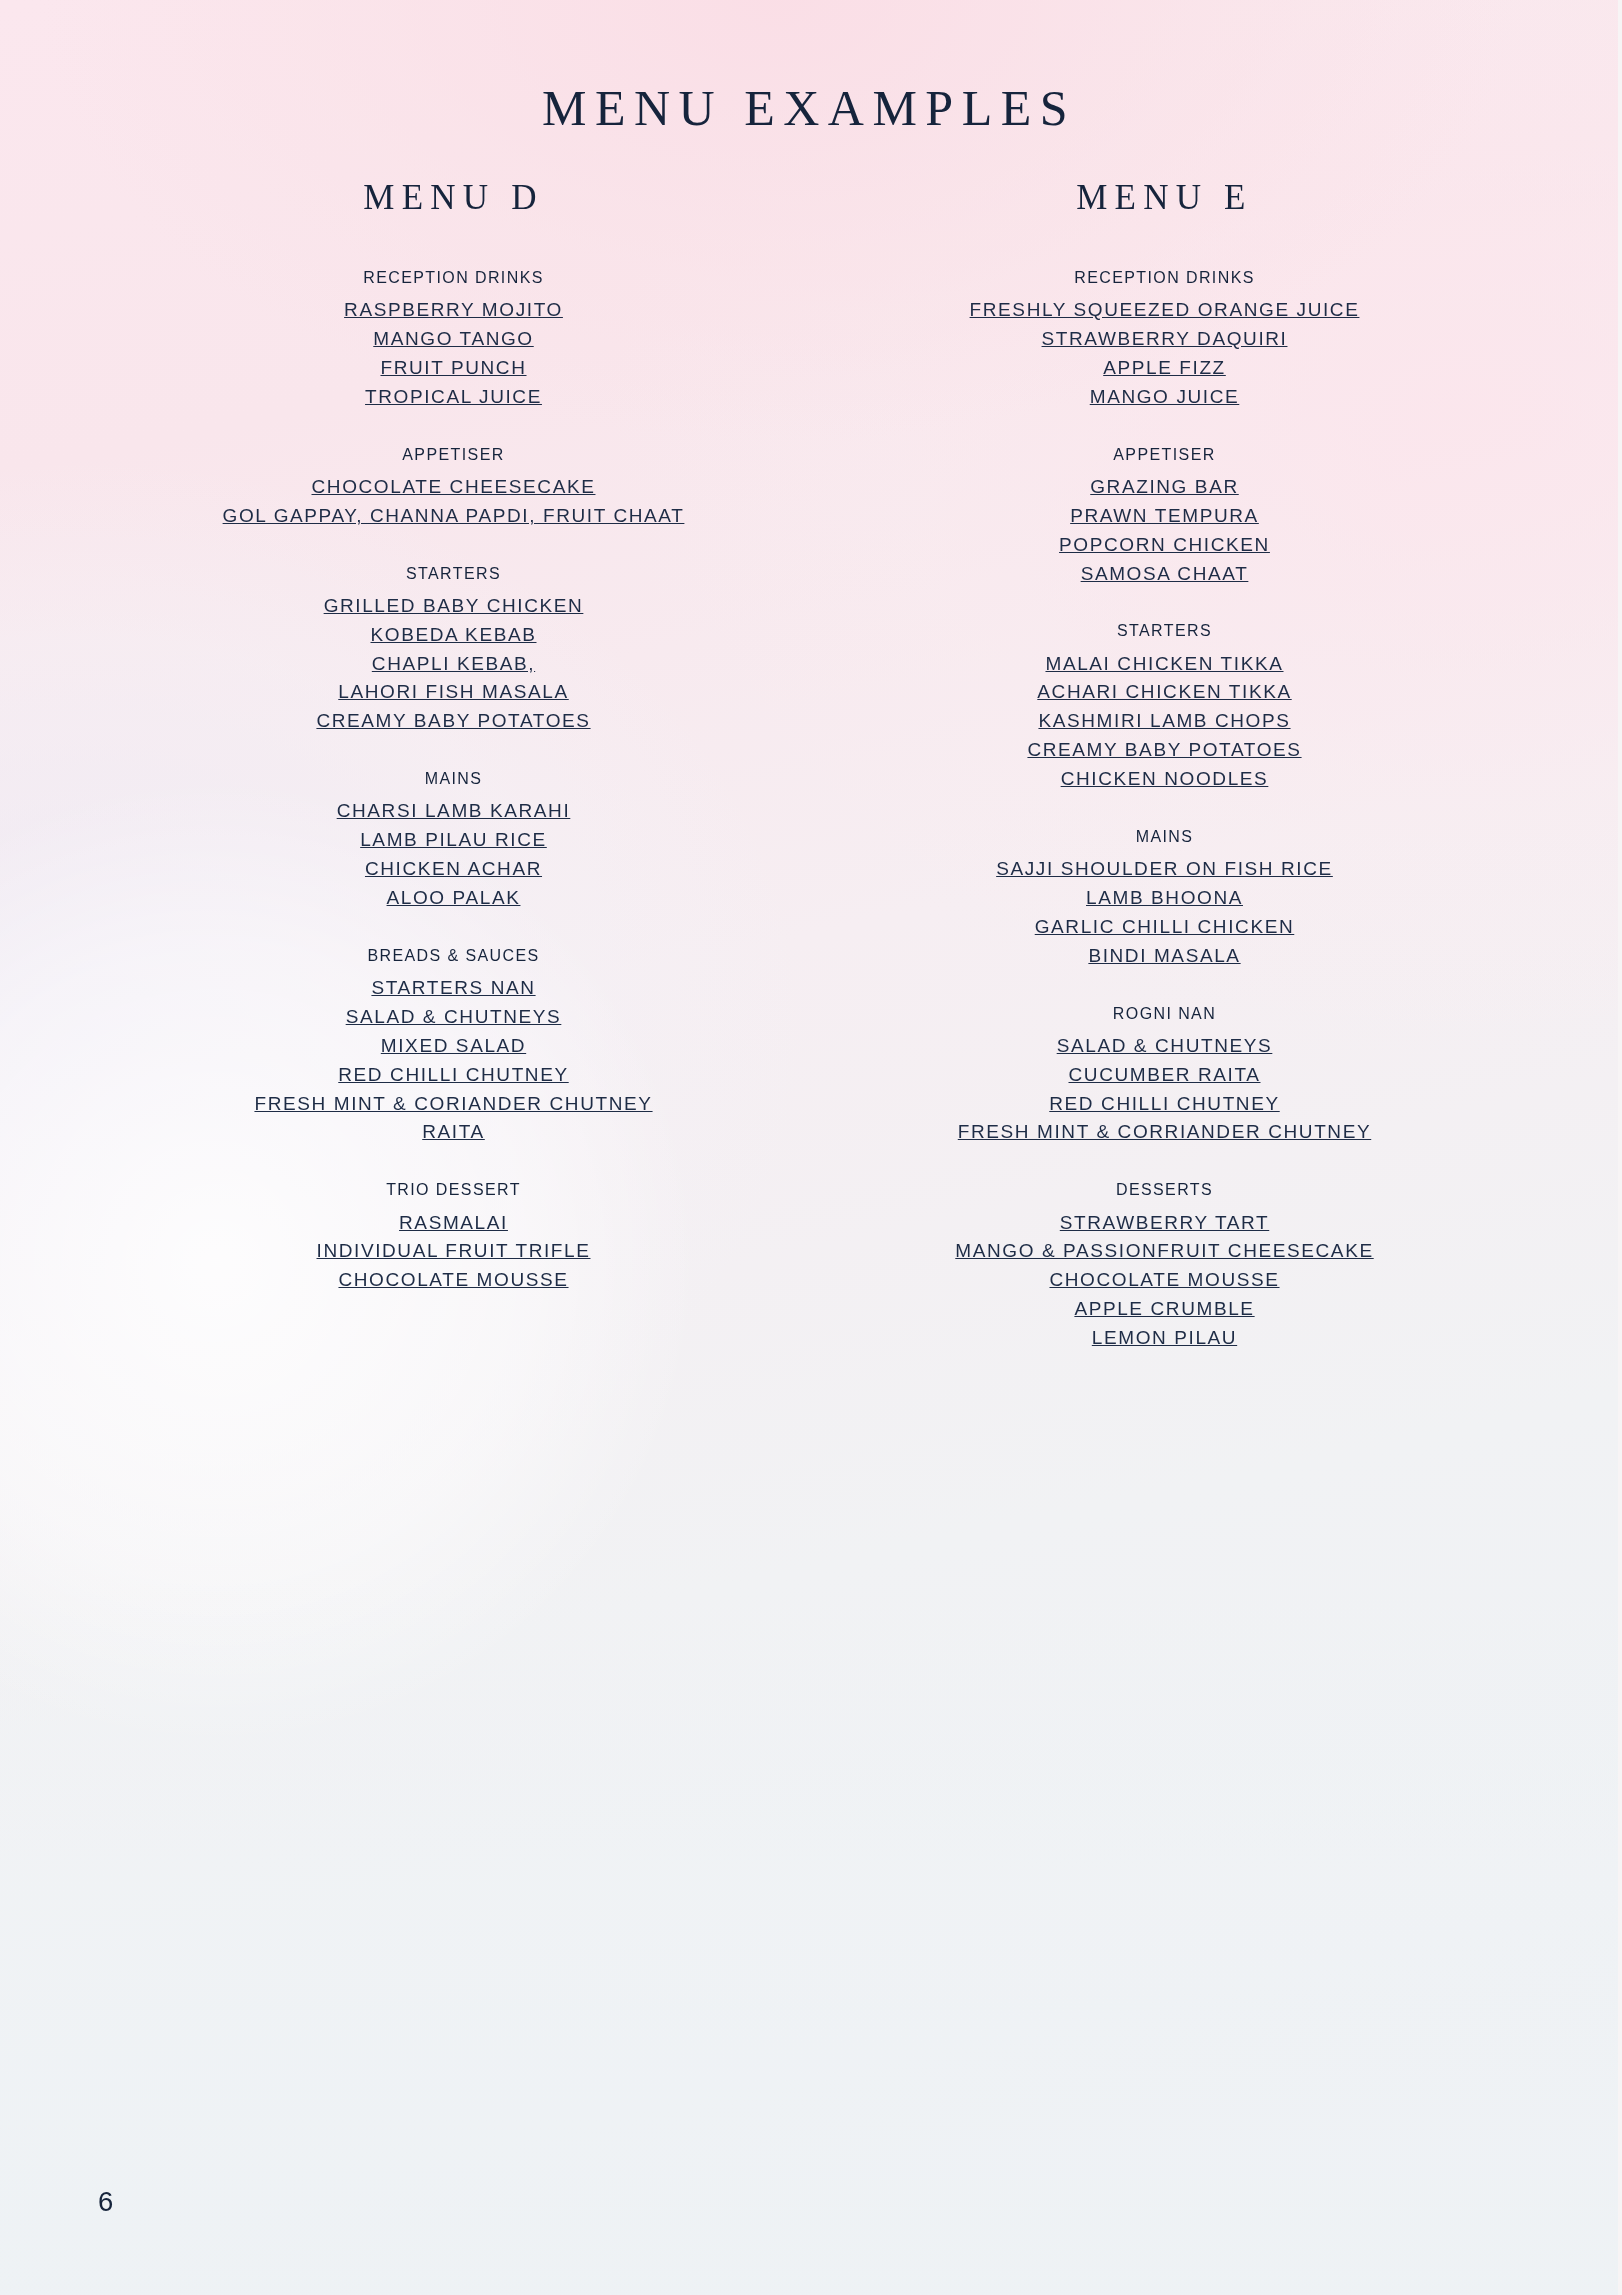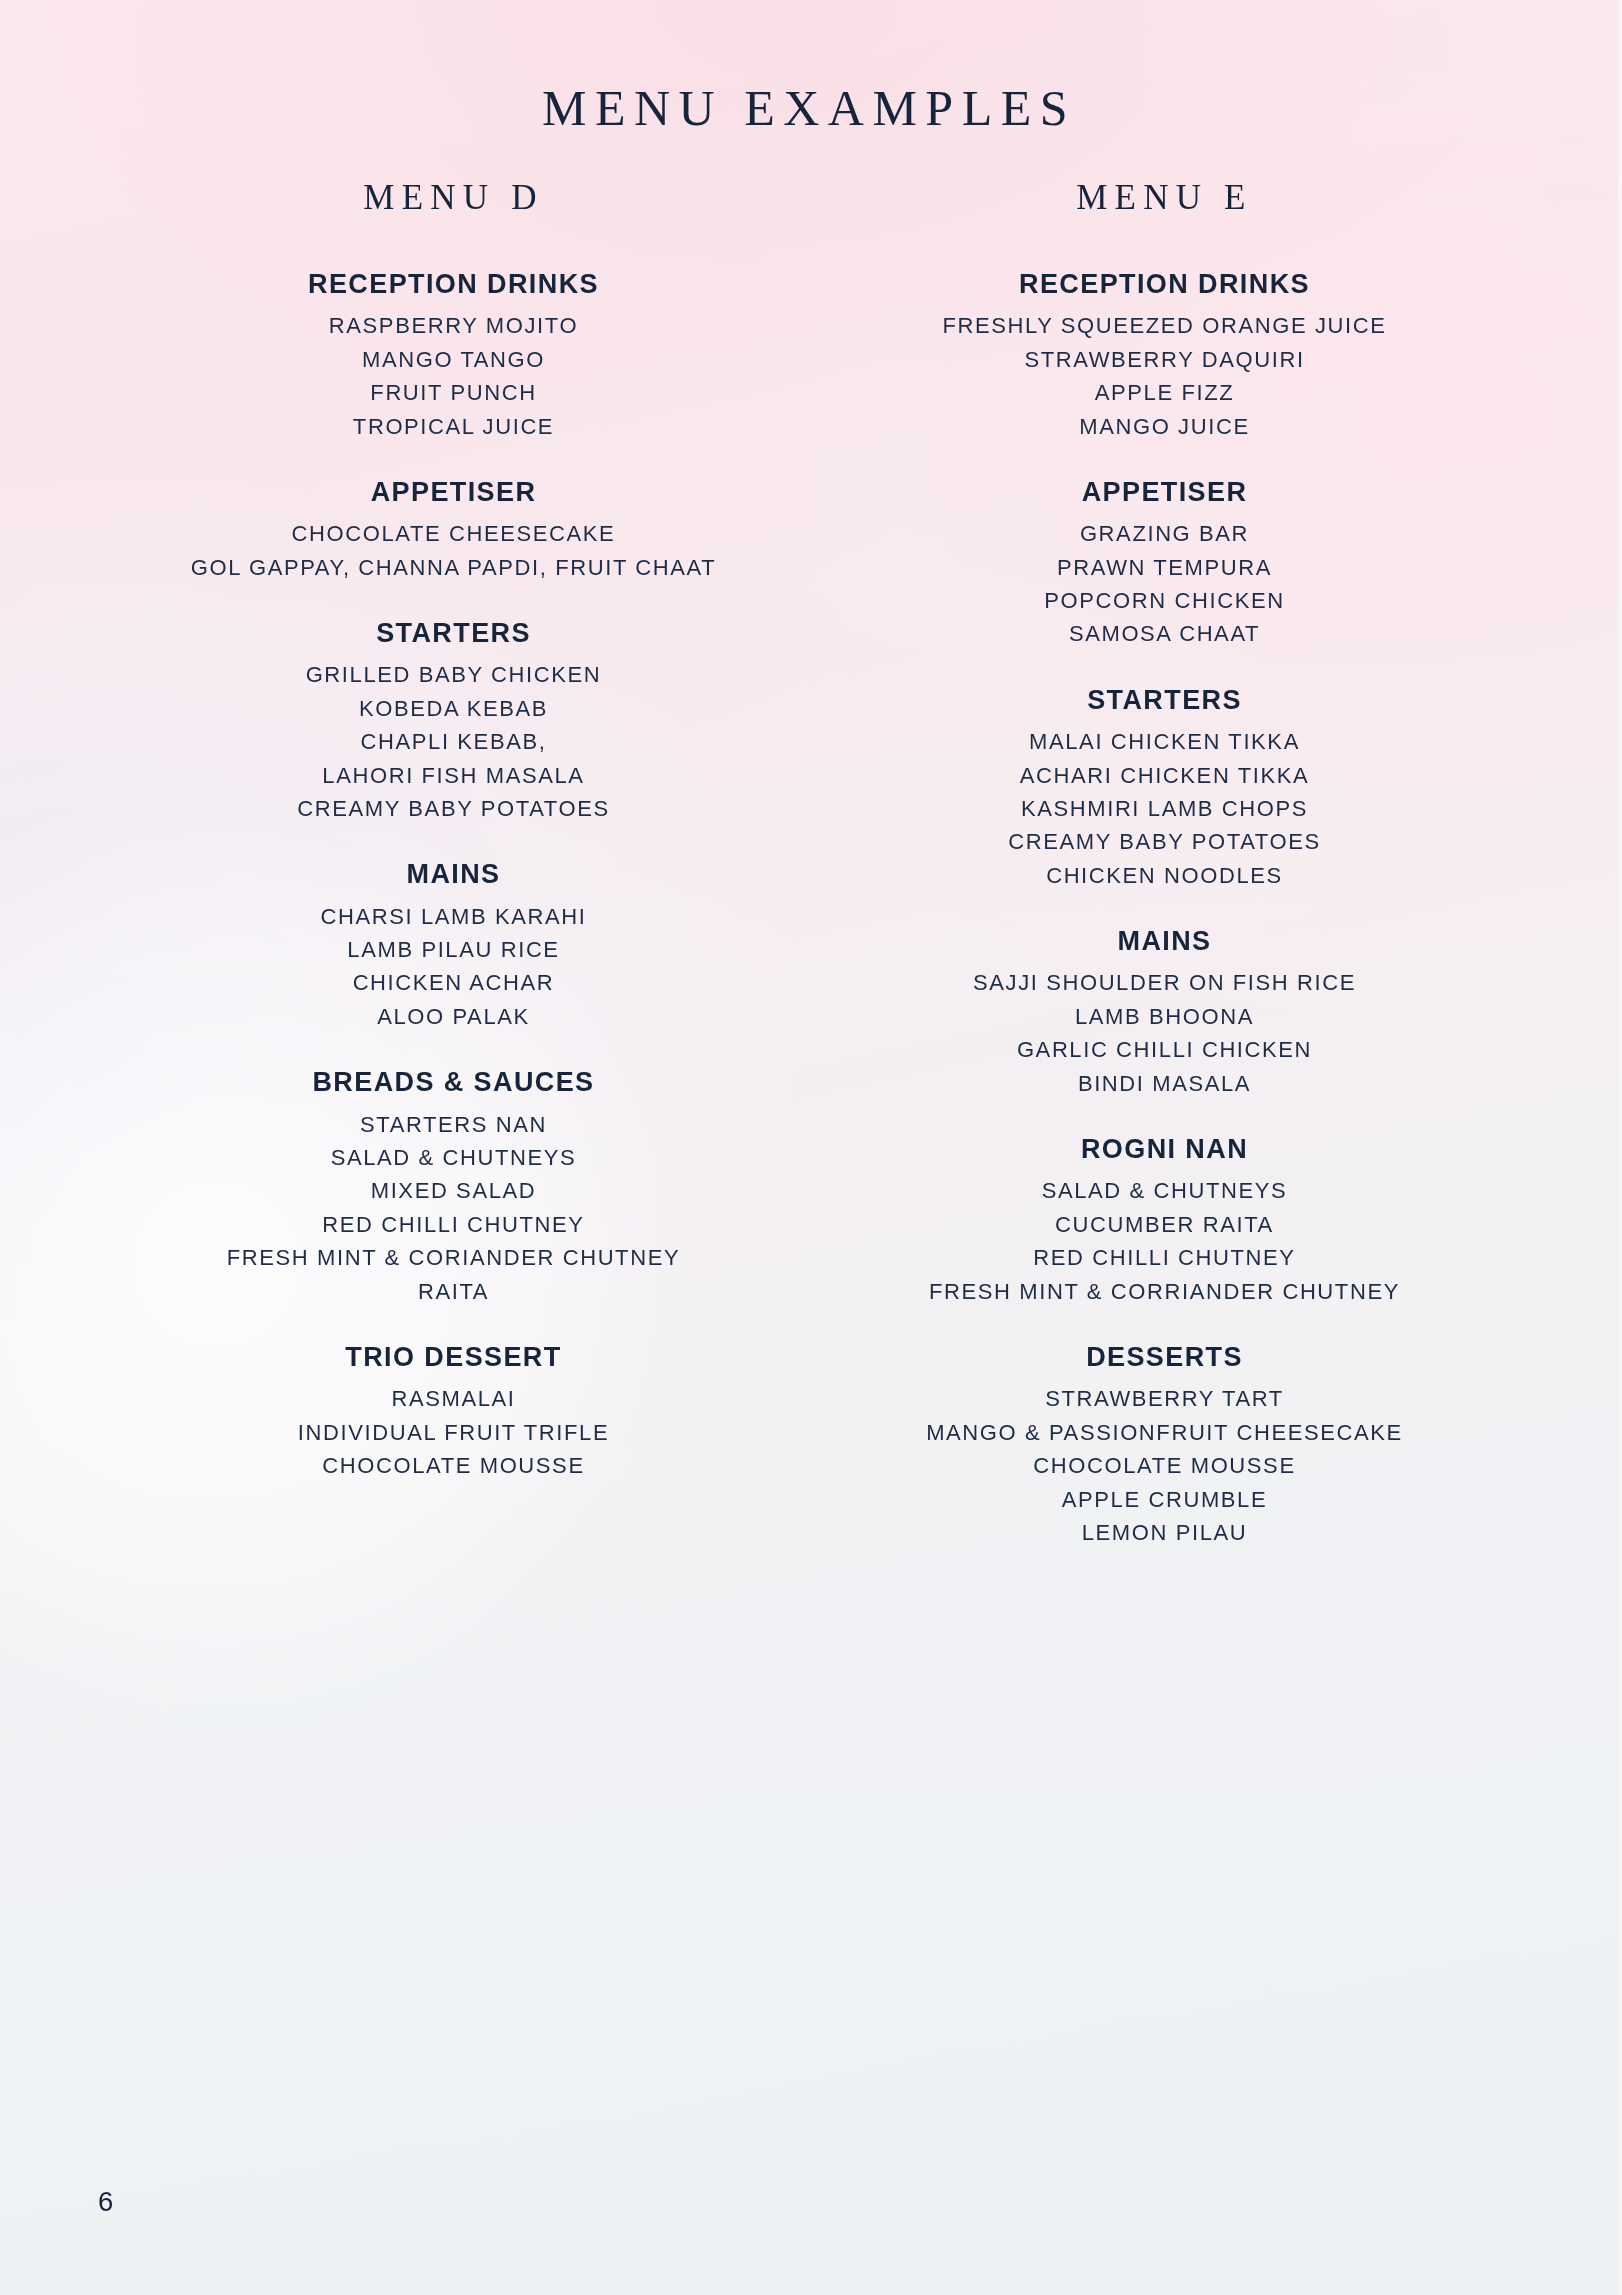--- a/index.html
+++ b/index.html
@@ -88,34 +88,35 @@
     margin: 0 0 51px 0;
     font-family: "Liberation Serif", serif;
   }
 
   .section {
     margin-bottom: 34px;
   }
 
   .section-title {
     text-align: center;
-    font-size: 27px;
-    font-weight: 700;
+    font-size: 16px;
+    font-weight: 400;
     letter-spacing: 1.4px;
     color: #16243c;
     margin: 0 0 9.2px 0;
   }
 
   .item {
     text-align: center;
-    font-size: 22px;
+    font-size: 19px;
     letter-spacing: 1.6px;
     color: #1e2c46;
     line-height: 1.52;
     font-weight: 400;
+    text-decoration: underline;
   }
 
   .page-number {
     position: absolute;
     left: 98px;
     bottom: 77px;
     font-size: 27.5px;
     color: #16243c;
     font-weight: 400;
     z-index: 3;

